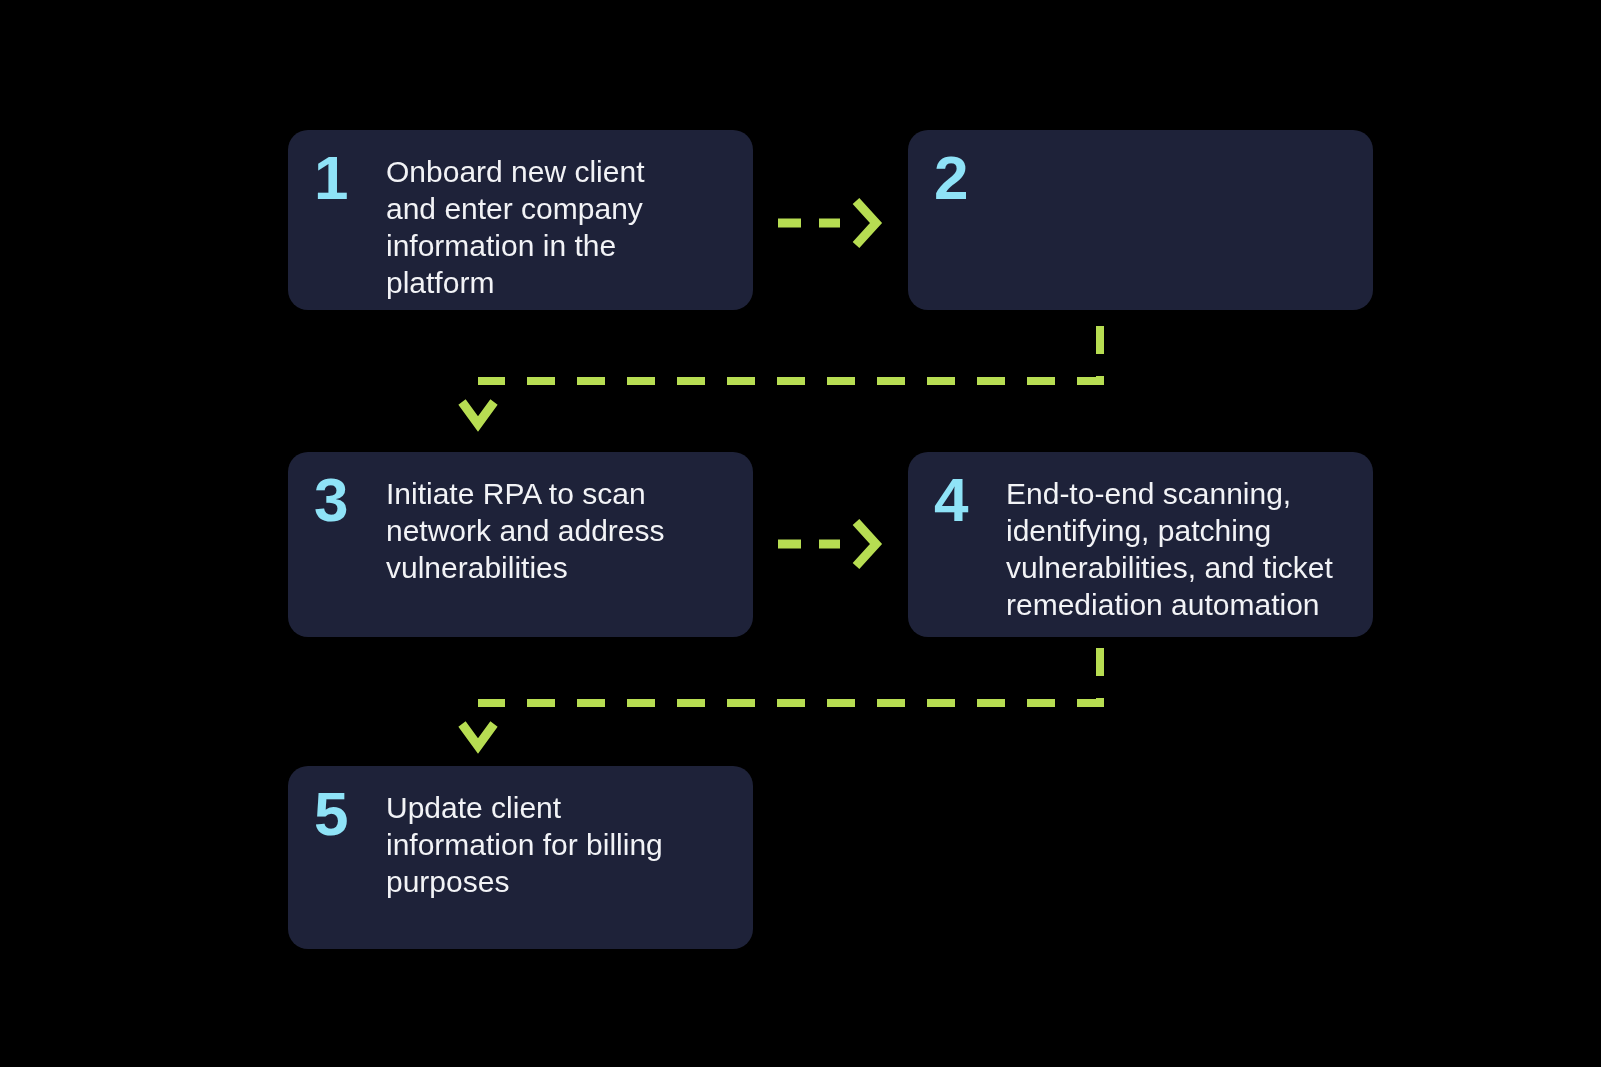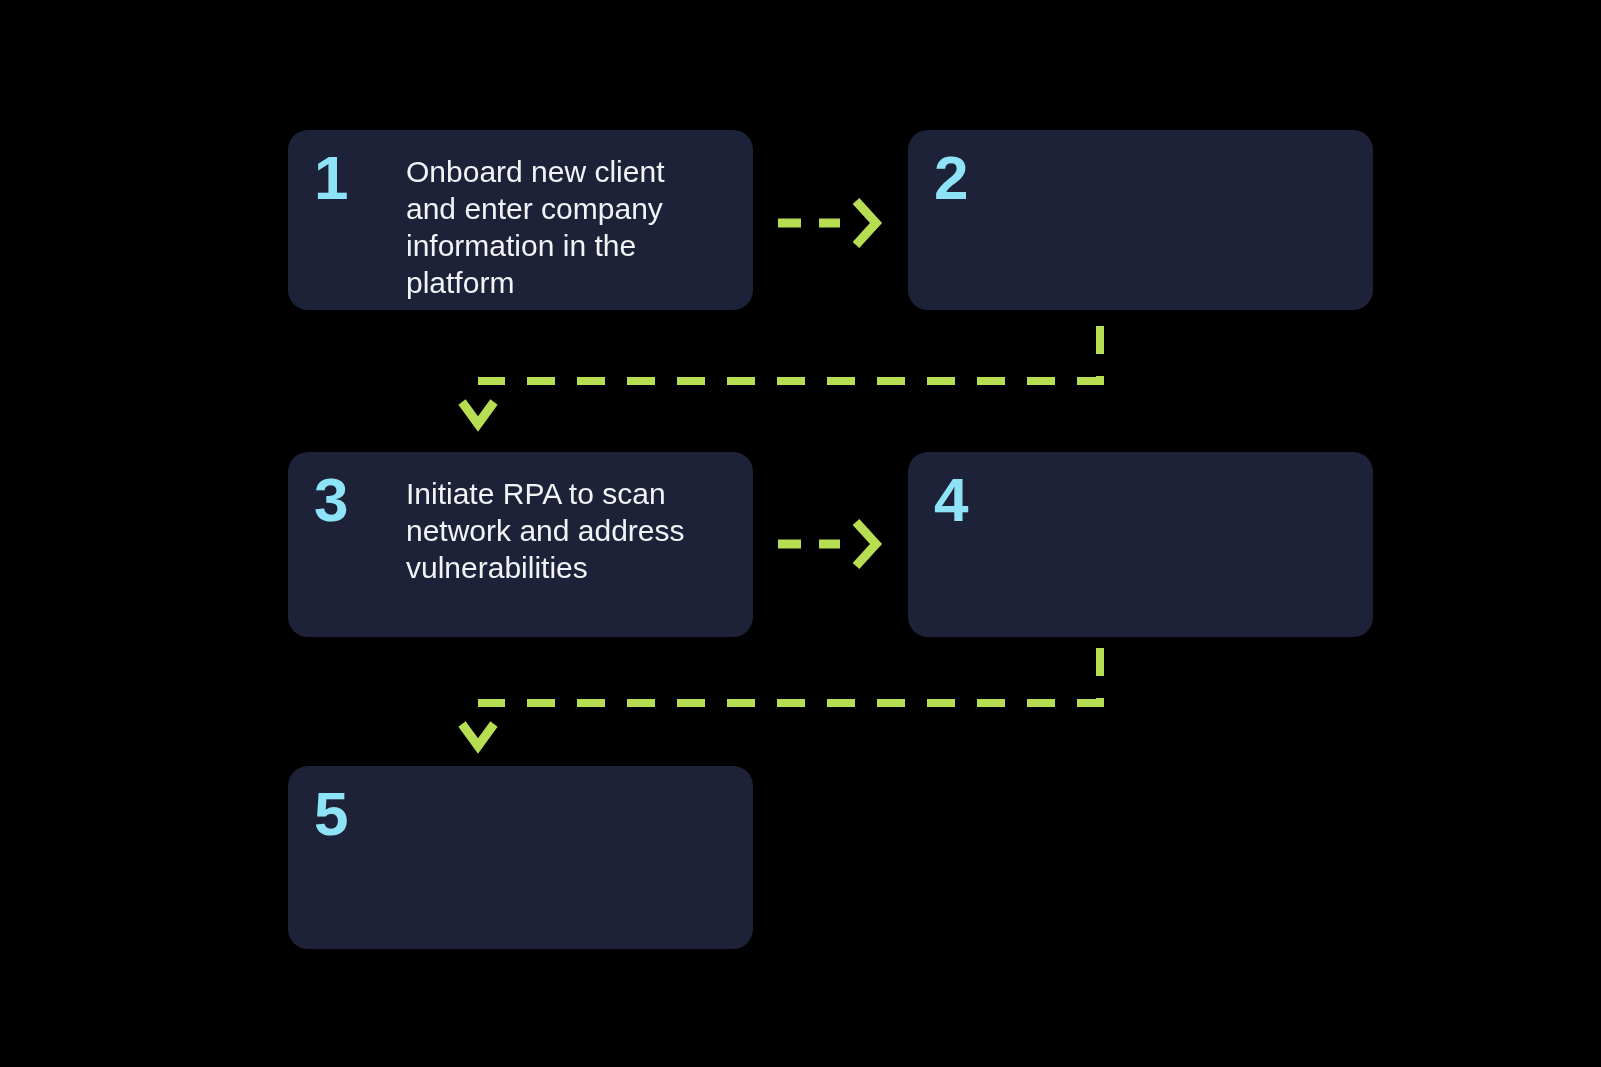--- a/index.html
+++ b/index.html
@@ -27,21 +27,21 @@
   }
   .card .num {
     flex: 0 0 48px;
     font-size: 62px;
     line-height: 56px;
     font-weight: 700;
     color: var(--step-number, #8fe3f7);
     letter-spacing: -1px;
   }
   .card .text {
-    margin-left: 44px;
+    margin-left: 24px;
     padding-top: 3px;
     font-size: 30px;
     line-height: 37px;
     font-weight: 400;
     color: var(--text, #f2f3f6);
     white-space: pre-line;
   }
   .card-1 { left: 288px; top: 130px; height: 180px; }
   .card-2 { left: 908px; top: 130px; height: 180px; }
   .card-3 { left: 288px; top: 452px; height: 185px; }
@@ -79,24 +79,31 @@
 
   <div class="card card-3">
     <div class="num">3</div>
     <div class="text">Initiate RPA to scan
 network and address
 vulnerabilities</div>
   </div>
 
   <div class="card card-4">
     <div class="num">4</div>
+    <div class="text">End-to-end scanning,
+identifying, patching
+vulnerabilities, and ticket
+remediation automation</div>
   </div>
 
   <div class="card card-5">
     <div class="num">5</div>
+    <div class="text">Update client
+information for billing
+purposes</div>
   </div>
 
   <svg class="connector-layer" viewBox="0 0 1601 1067" xmlns="http://www.w3.org/2000/svg">
 
     <g>
       <line class="stroke" x1="778" y1="223" x2="840" y2="223" stroke-width="9" stroke-dasharray="23 18"></line>
       <polyline class="stroke" points="856,201 876,223 856,245" stroke-width="9"></polyline>
     </g>
 
     <g>

